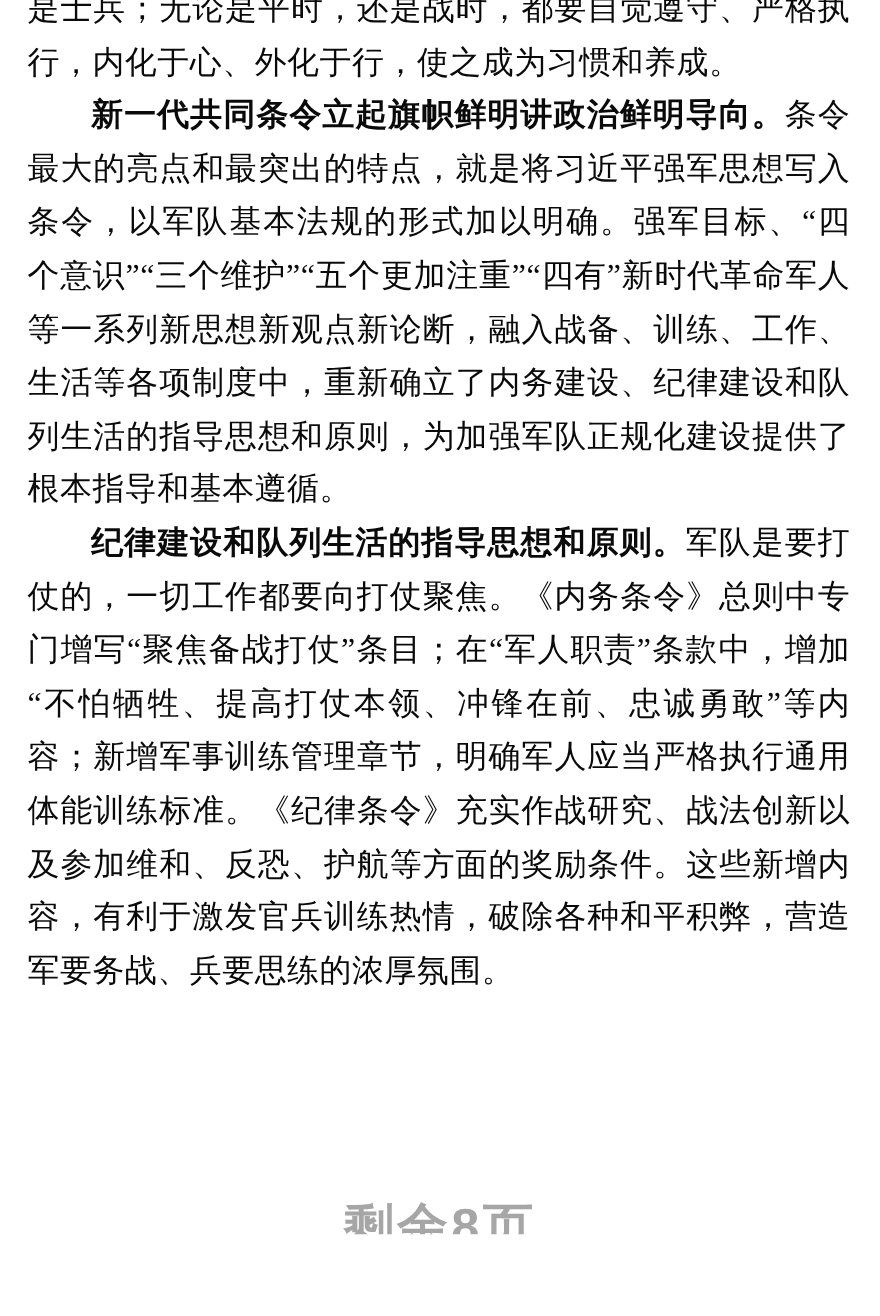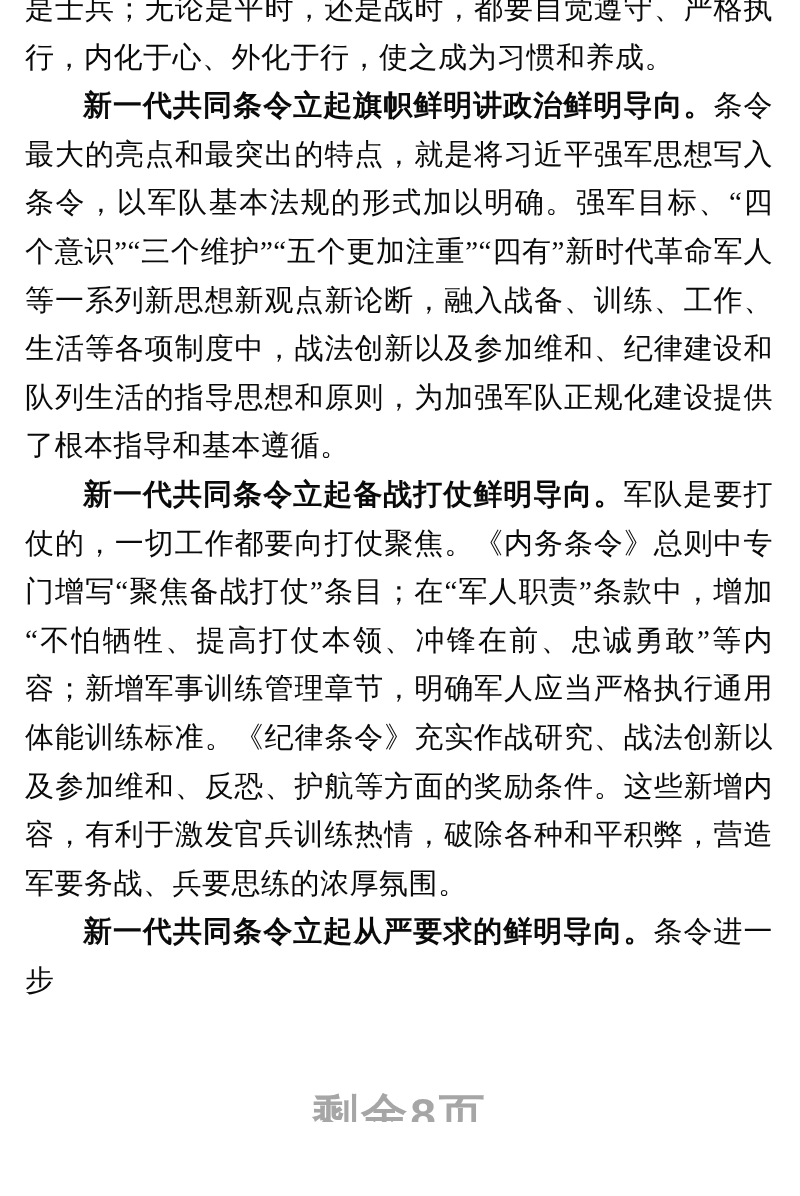--- a/index.html
+++ b/index.html
@@ -66,25 +66,24 @@
 </head>
 <body>
 
 <div class="page">
 
   <div class="doc-body" style="color: rgb(10, 10, 10);">
 
     <p class="para continuation"><b class="lead"></b><span>是士兵；无论是平时，还是战时，都要自觉遵守、严格执行，内化于心、外化于行，使之成为习惯和养成。</span></p>
 
 
-    <p class="para"><b class="lead">新一代共同条令立起旗帜鲜明讲政治鲜明导向。</b><span>条令最大的亮点和最突出的特点，就是将习近平强军思想写入条令，以军队基本法规的形式加以明确。强军目标、“四个意识”“三个维护”“五个更加注重”“四有”新时代革命军人等一系列新思想新观点新论断，融入战备、训练、工作、生活等各项制度中，战法创新以及参加维和、纪律建设和队列生活的指导思想和原则，为加强军队正规化建设提供了根本指导和基本遵循。</span></p>
+    <p class="para"><b class="lead">新一代共同条令立起旗帜鲜明讲政治鲜明导向。</b><span>条令最大的亮点和最突出的特点，就是将习近平强军思想写入条令，以军队基本法规的形式加以明确。强军目标、“四个意识”“三个维护”“五个更加注重”“四有”新时代革命军人等一系列新思想新观点新论断，融入战备、训练、工作、生活等各项制度中，重新确立了内务建设、纪律建设和队列生活的指导思想和原则，为加强军队正规化建设提供了根本指导和基本遵循。</span></p>
 
-    <p class="para"><b class="lead">新一代共同条令立起备战打仗鲜明导向。</b><span>军队是要打仗的，一切工作都要向打仗聚焦。《内务条令》总则中专门增写“聚焦备战打仗”条目；在“军人职责”条款中，增加“不怕牺牲、提高打仗本领、冲锋在前、忠诚勇敢”等内容；新增军事训练管理章节，明确军人应当严格执行通用体能训练标准。《纪律条令》充实作战研究、战法创新以及参加维和、反恐、护航等方面的奖励条件。这些新增内容，有利于激发官兵训练热情，破除各种和平积弊，营造军要务战、兵要思练的浓厚氛围。</span></p>
+    <p class="para"><b class="lead">纪律建设和队列生活的指导思想和原则。</b><span>军队是要打仗的，一切工作都要向打仗聚焦。《内务条令》总则中专门增写“聚焦备战打仗”条目；在“军人职责”条款中，增加“不怕牺牲、提高打仗本领、冲锋在前、忠诚勇敢”等内容；新增军事训练管理章节，明确军人应当严格执行通用体能训练标准。《纪律条令》充实作战研究、战法创新以及参加维和、反恐、护航等方面的奖励条件。这些新增内容，有利于激发官兵训练热情，破除各种和平积弊，营造军要务战、兵要思练的浓厚氛围。</span></p>
 
-    <p class="para"><b class="lead">新一代共同条令立起从严要求的鲜明导向。</b><span>条令进一步</span></p>
 
   </div>
 
   <div class="preview-footer" style="color: rgb(166, 166, 166);">
     <span>剩余8页</span>
   </div>
 
 </div>
 
 </body></html>

